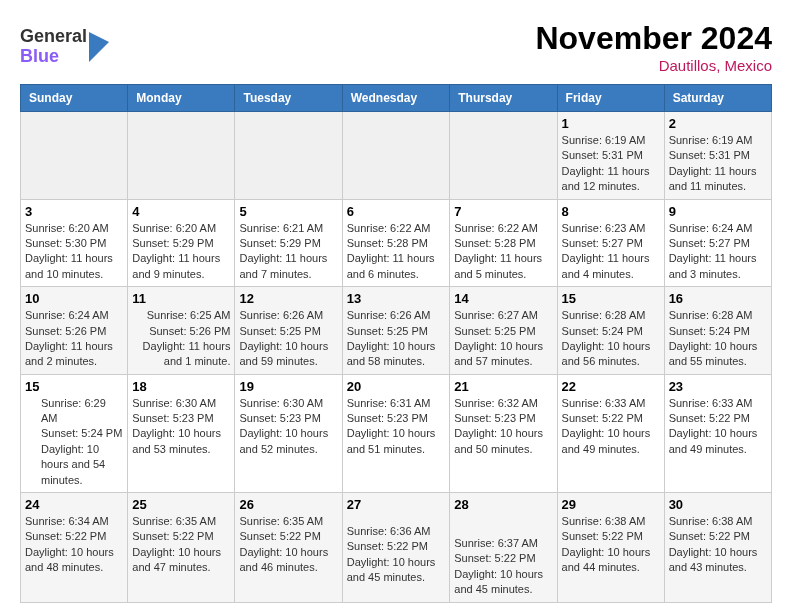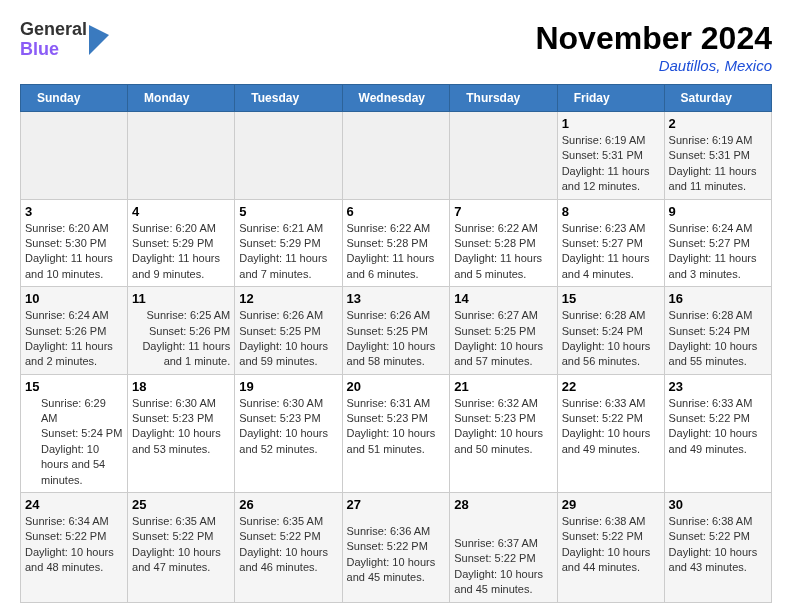--- a/index.html
+++ b/index.html
@@ -6,21 +6,21 @@
     body {
       font-family: Arial, sans-serif;
       background: #fff;
       width: 792px;
       min-height: 612px;
       padding: 20px;
     }
     .header {
       display: flex;
       justify-content: space-between;
-      align-items: flex-start;
+      align-items: center;
       margin-bottom: 10px;
     }
     .logo {
       display: flex;
       align-items: center;
     }
     .logo-text {
       display: flex;
       flex-direction: column;
       font-size: 18px;
@@ -35,32 +35,31 @@
       margin-left: 2px;
     }
     .title-block { text-align: right; }
     .month-title {
       font-size: 32px;
       font-weight: bold;
       color: #000000;
     }
     .location {
       font-size: 15px;
-      color: #1d4ed8;
-      font-style: italic;
+      color: #be185d;
     }
     .calendar {
       width: 100%;
       border-collapse: collapse;
       font-size: 11px;
     }
     .calendar thead tr th {
       background-color: #3a7abf;
       color: white;
-      padding: 6px 16px;
+      padding: 6px 8px;
       text-align: left;
       font-size: 12px;
       font-weight: bold;
       border: 1px solid #2d6399;
     }
     .calendar tbody tr td {
       border: 1px solid #ccc;
       vertical-align: top;
       padding: 4px;
       width: 108px;

